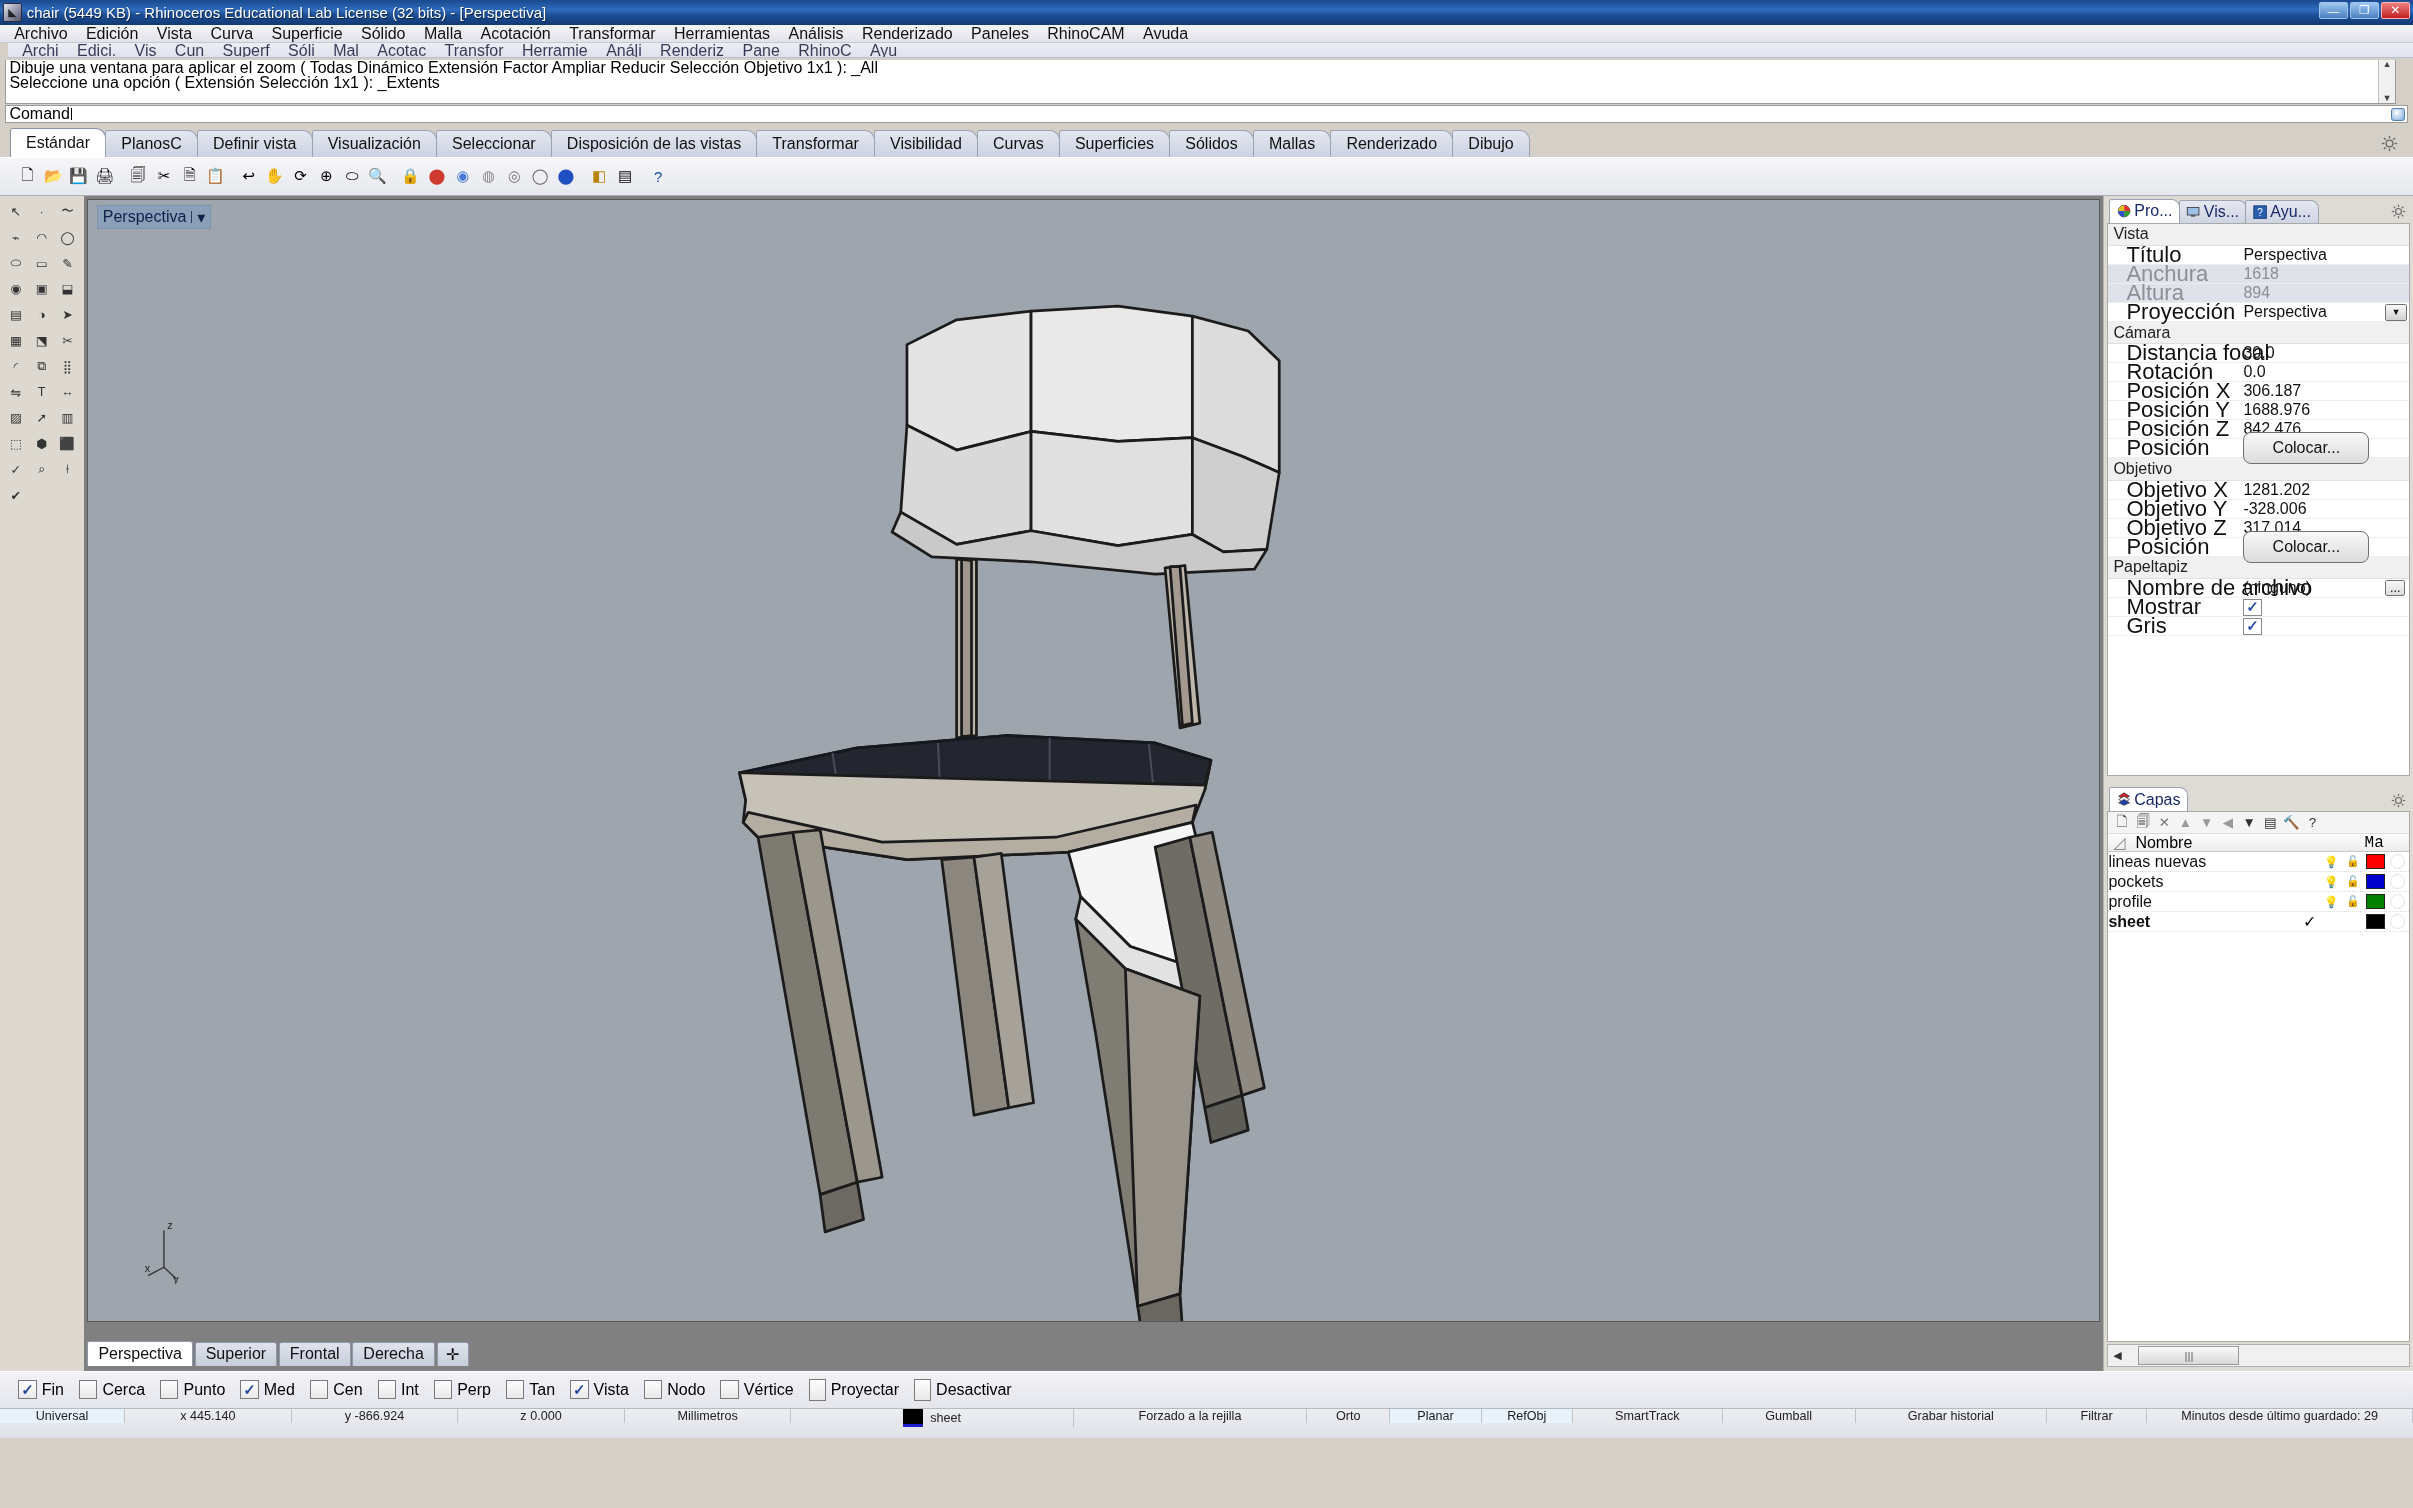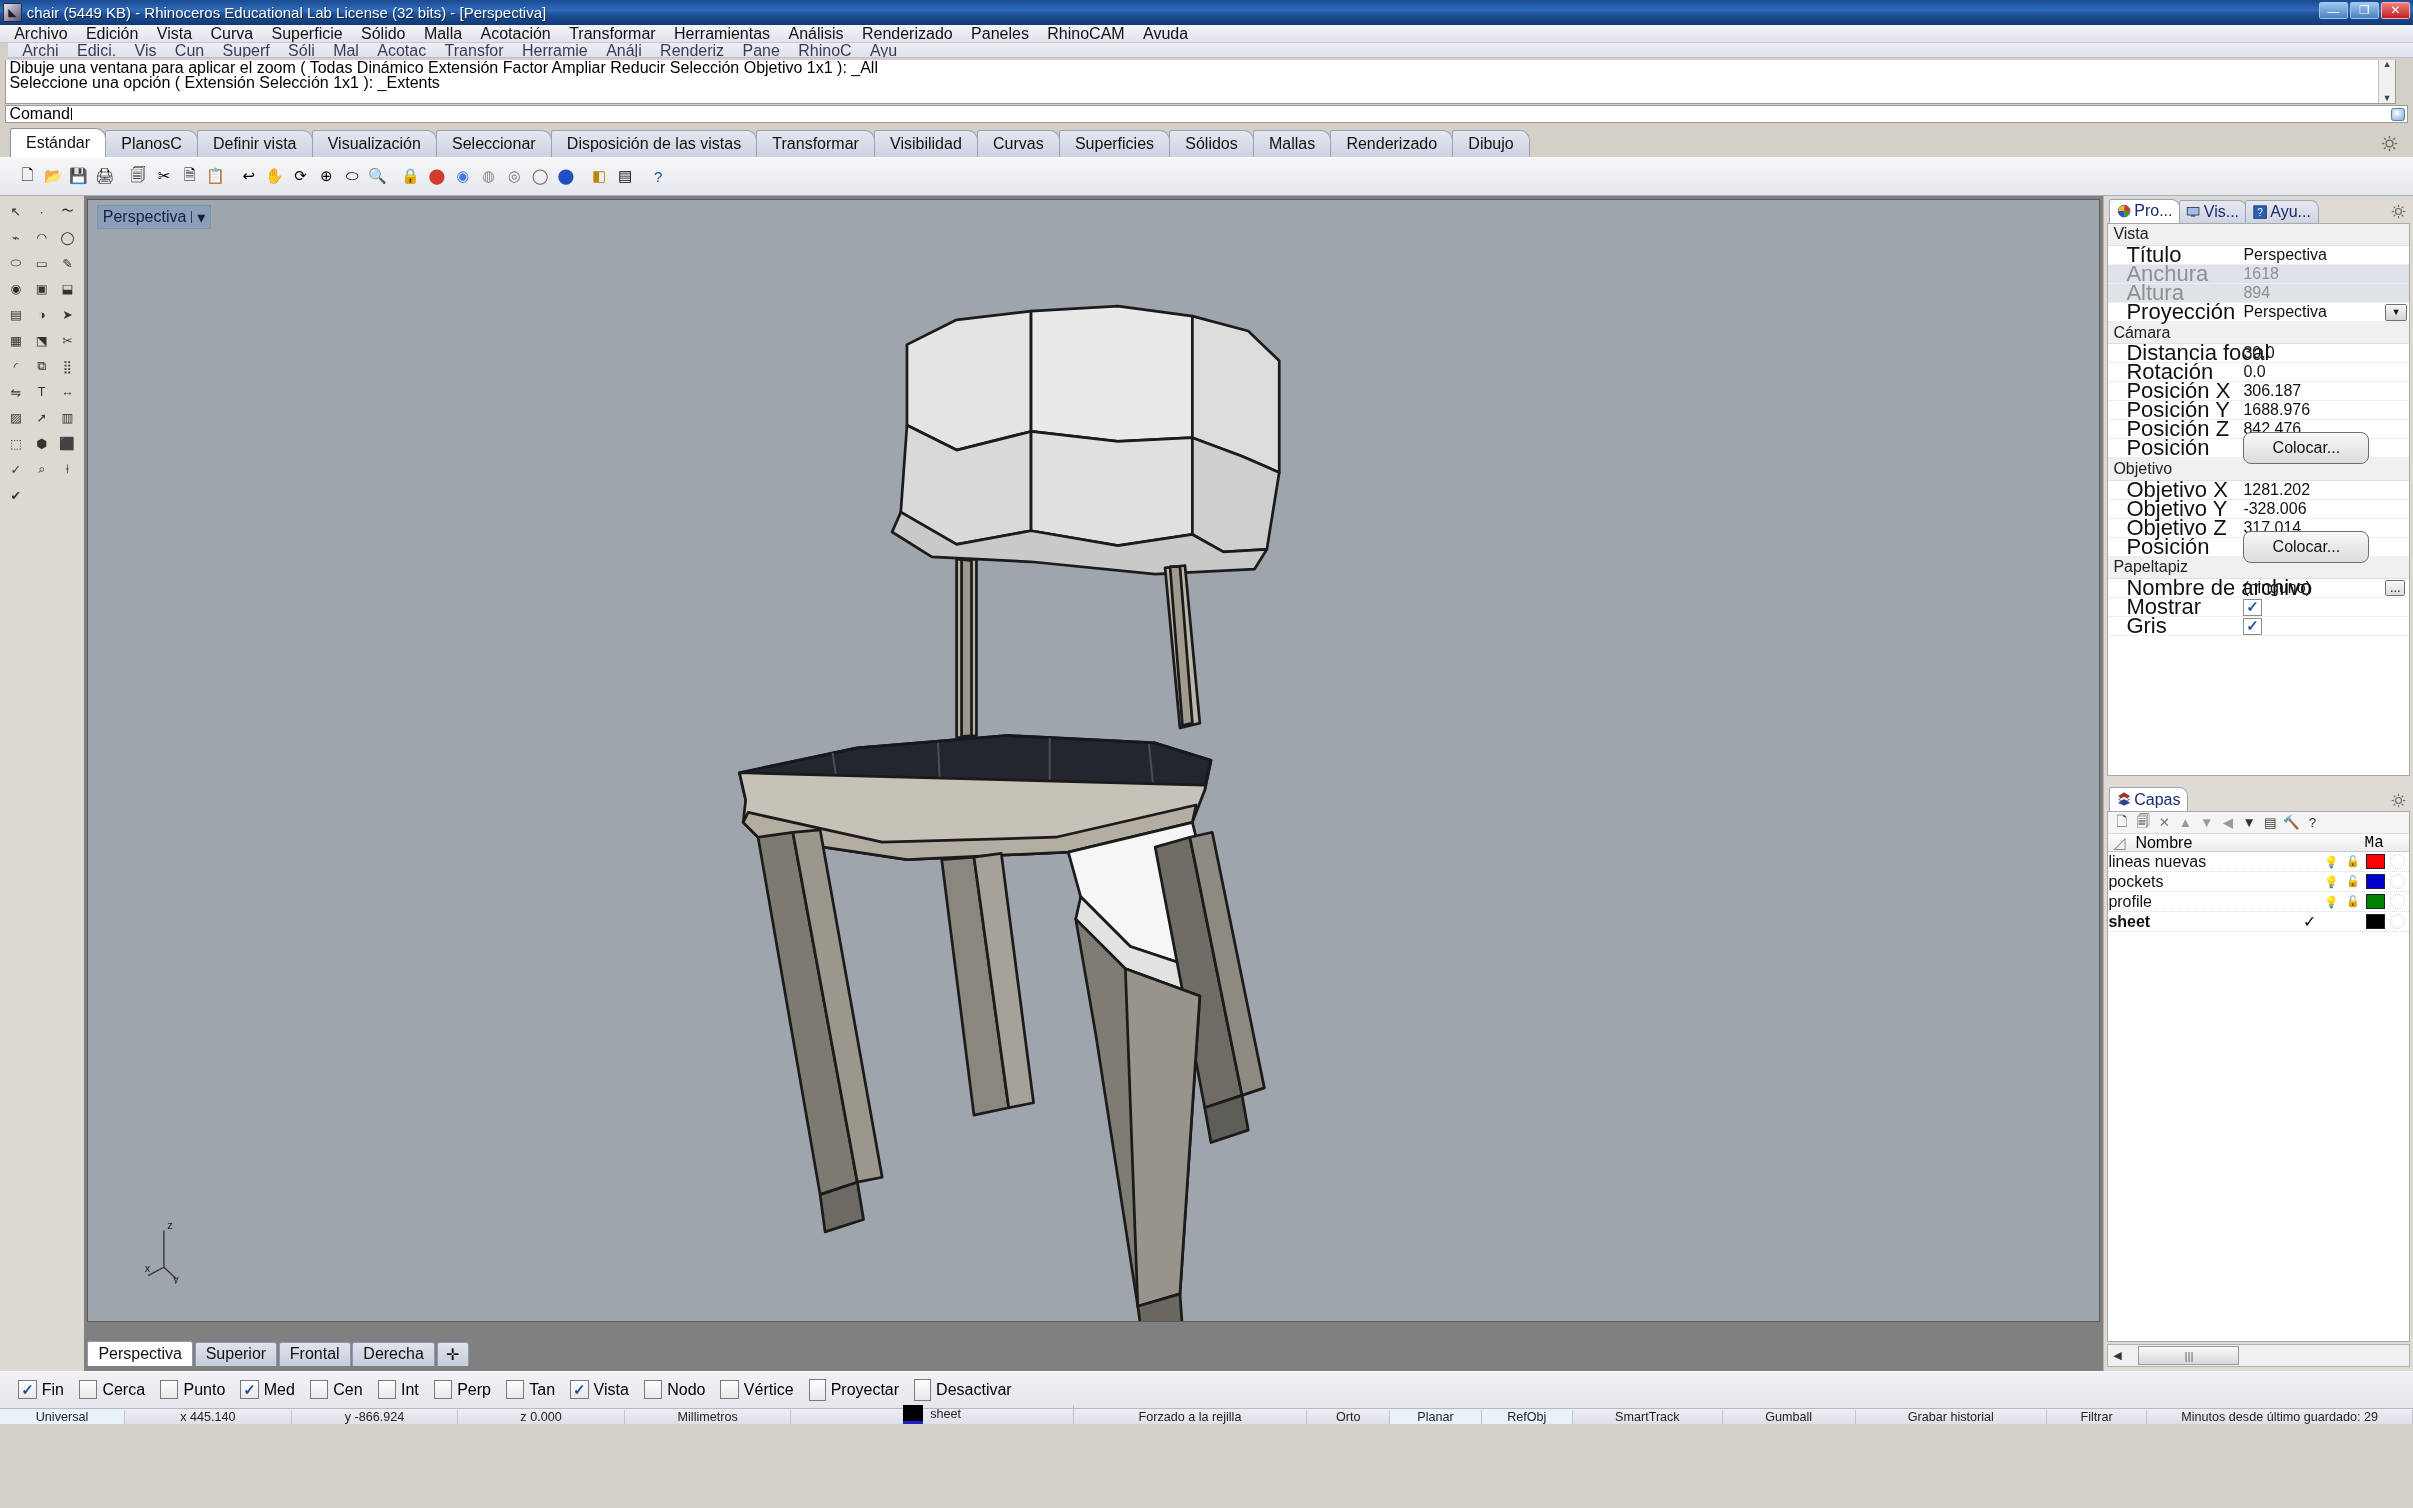--- a/index.html
+++ b/index.html
@@ -193,22 +193,22 @@
   
   #osnapbar { height:37px; background:linear-gradient(to bottom,#f2f2f6,#e4e6ec);
      border-top:0.8px solid #fff; display:flex; align-items:center; padding-left:18.4px; gap:0px;}
   .osnap { display:flex;align-items:center;gap:5px; margin-right:15px; font-size:16px;}
   .osnap .box { width:18.4px;height:18.4px;border:0.8px solid #7a7a7a;
      background:linear-gradient(to bottom,#fefefe,#e8e8e8);
      display:flex;align-items:center;justify-content:center;color:#24499c;font-size:15px;font-weight:bold;}
   .osnap .box.big { height:22px; width:17px;}
 
   
-  #statusbar { height:16px; background:linear-gradient(to bottom,#eceef2,#dfe1e8);
-     border-top:0.8px solid #b6b9c2; display:flex; align-items:flex-end; font-size:12.6px;}
+  #statusbar { height:30px; background:linear-gradient(to bottom,#eceef2,#dfe1e8);
+     border-top:0.8px solid #b6b9c2; display:flex; align-items:flex-start; font-size:12.6px;}
   .sb { display:flex;align-items:center;justify-content:center;
      border-right:0.8px solid #c0c3cc; padding:0 8.4px; color:#222; white-space:nowrap;}
   .sb.hl { background:#e8f2fb; }
   .sb .blk { width:20px;height:18.4px;background:#000;margin-right:6.7px;border-bottom:3.4px solid #2020d0;}
 </style>
 </head>
 <body>
 
 <div id="titlebar">
   <div id="title-icon">◣</div>

